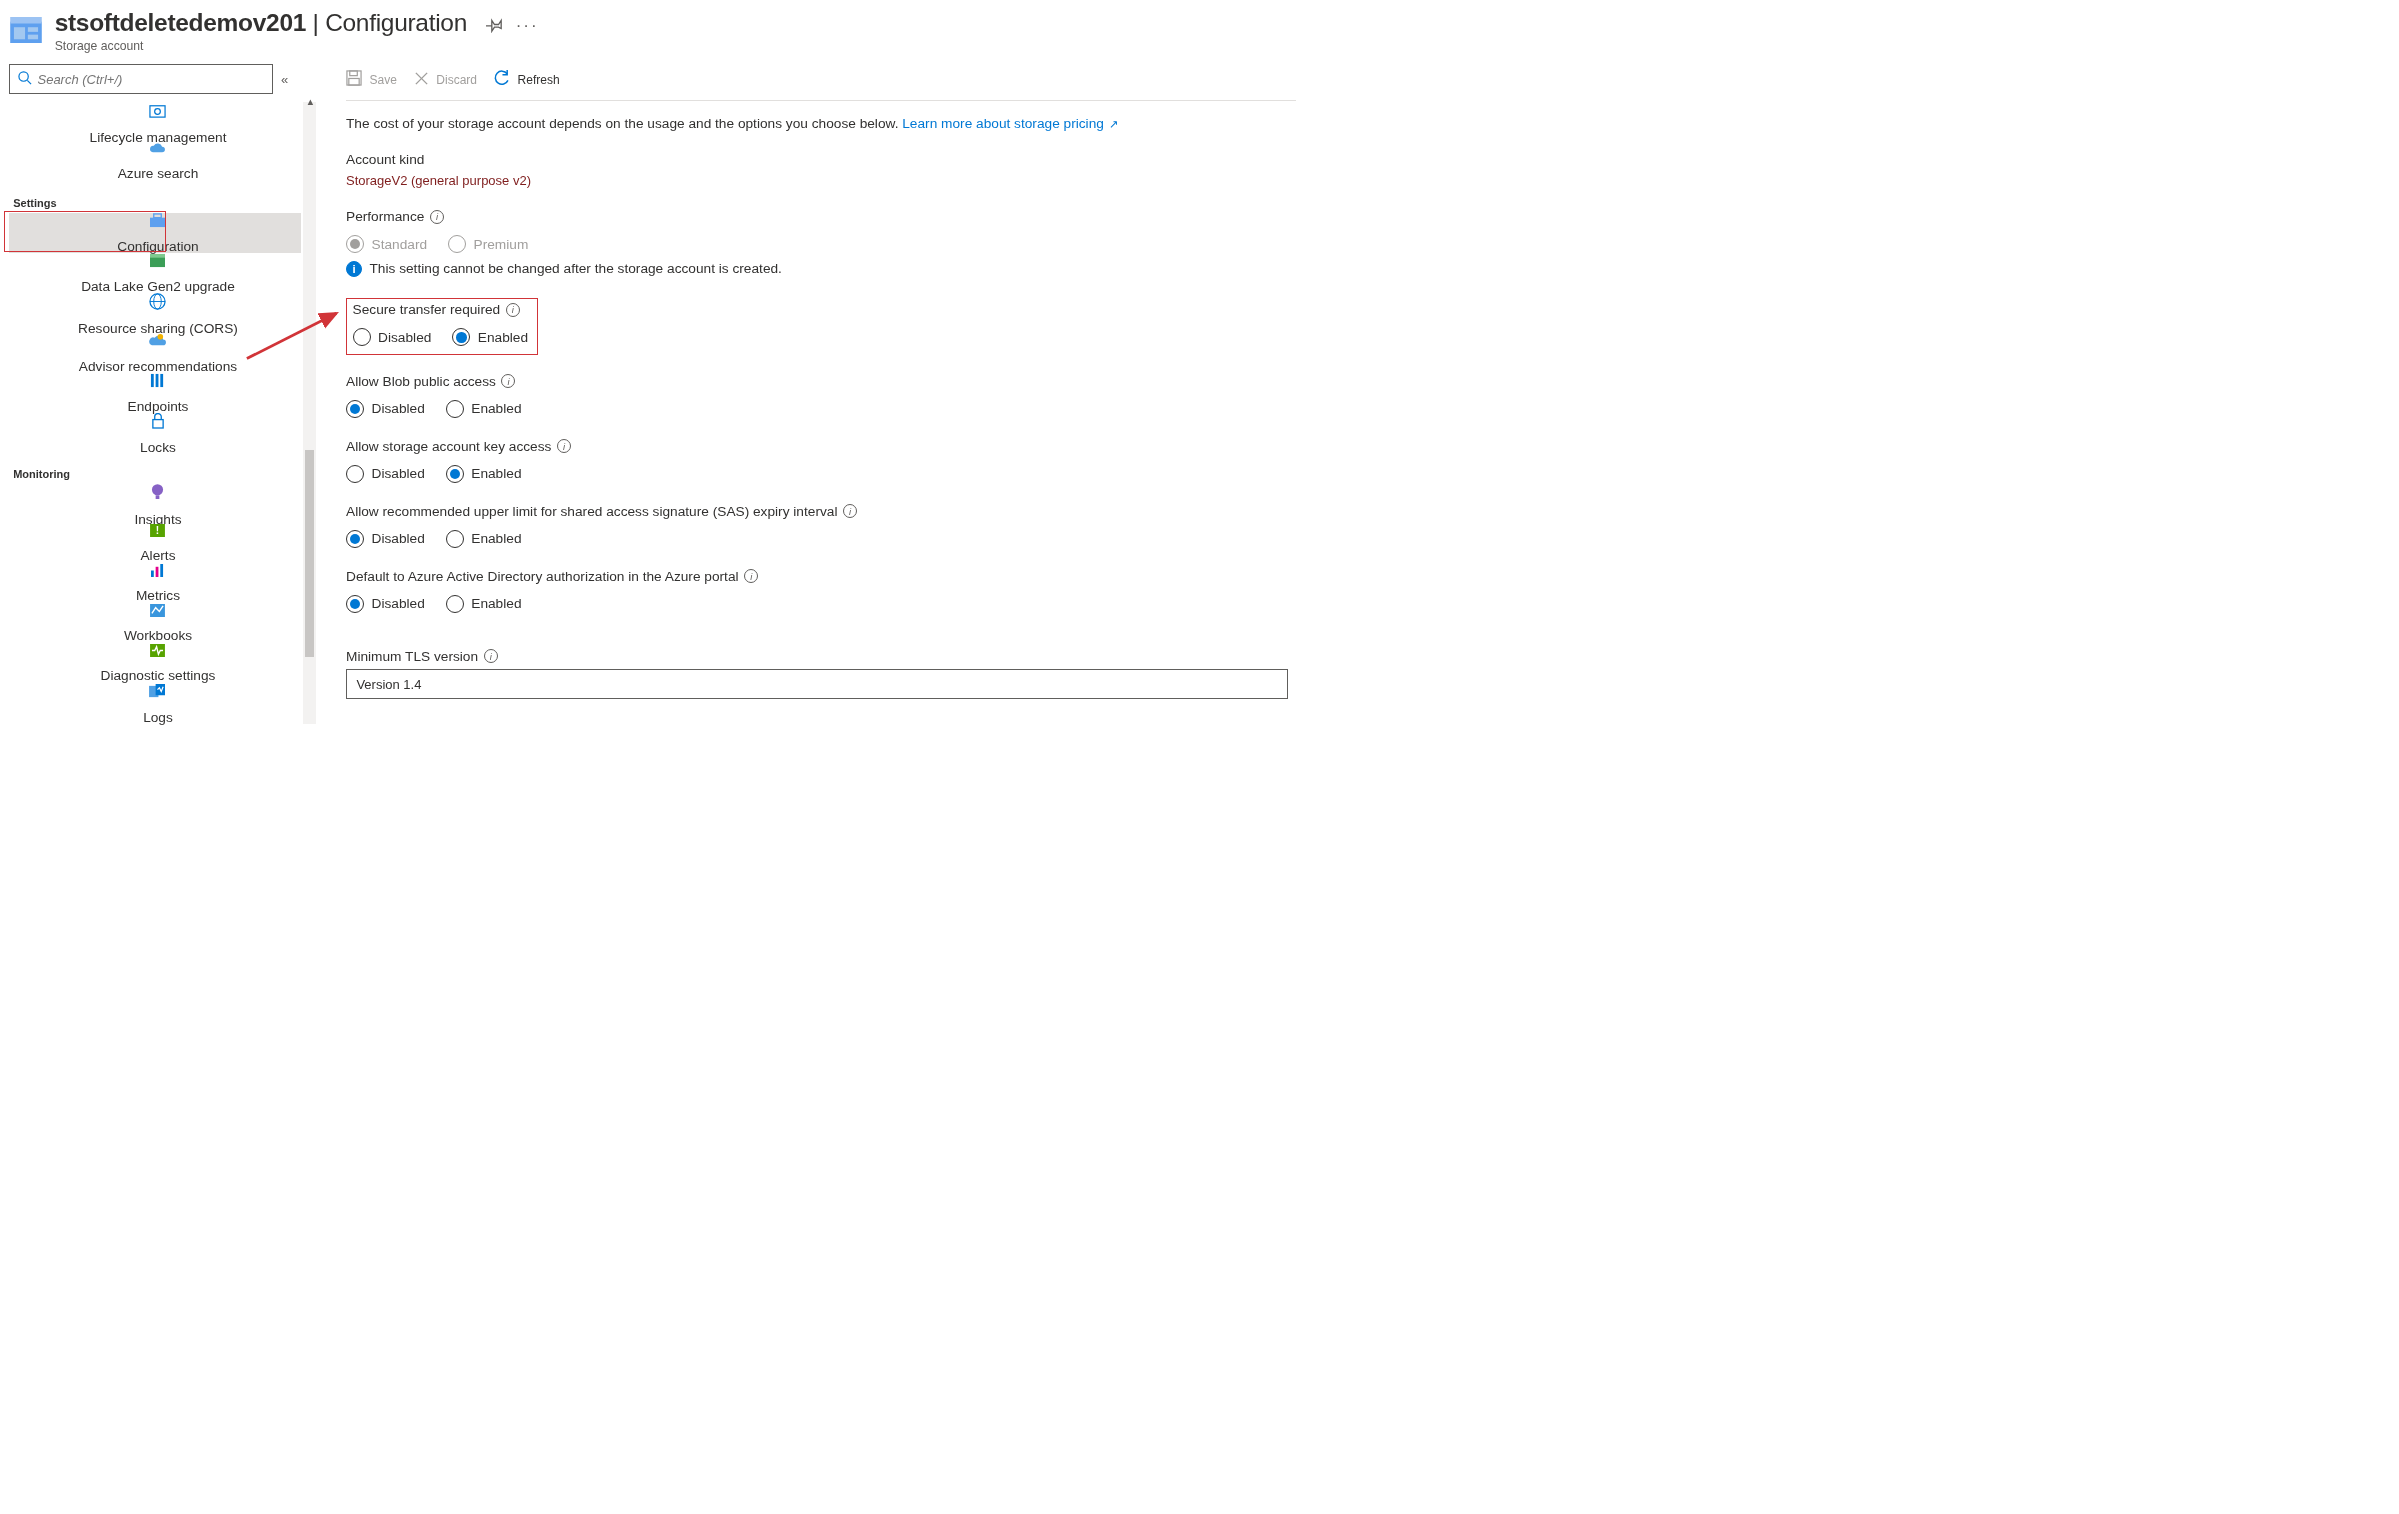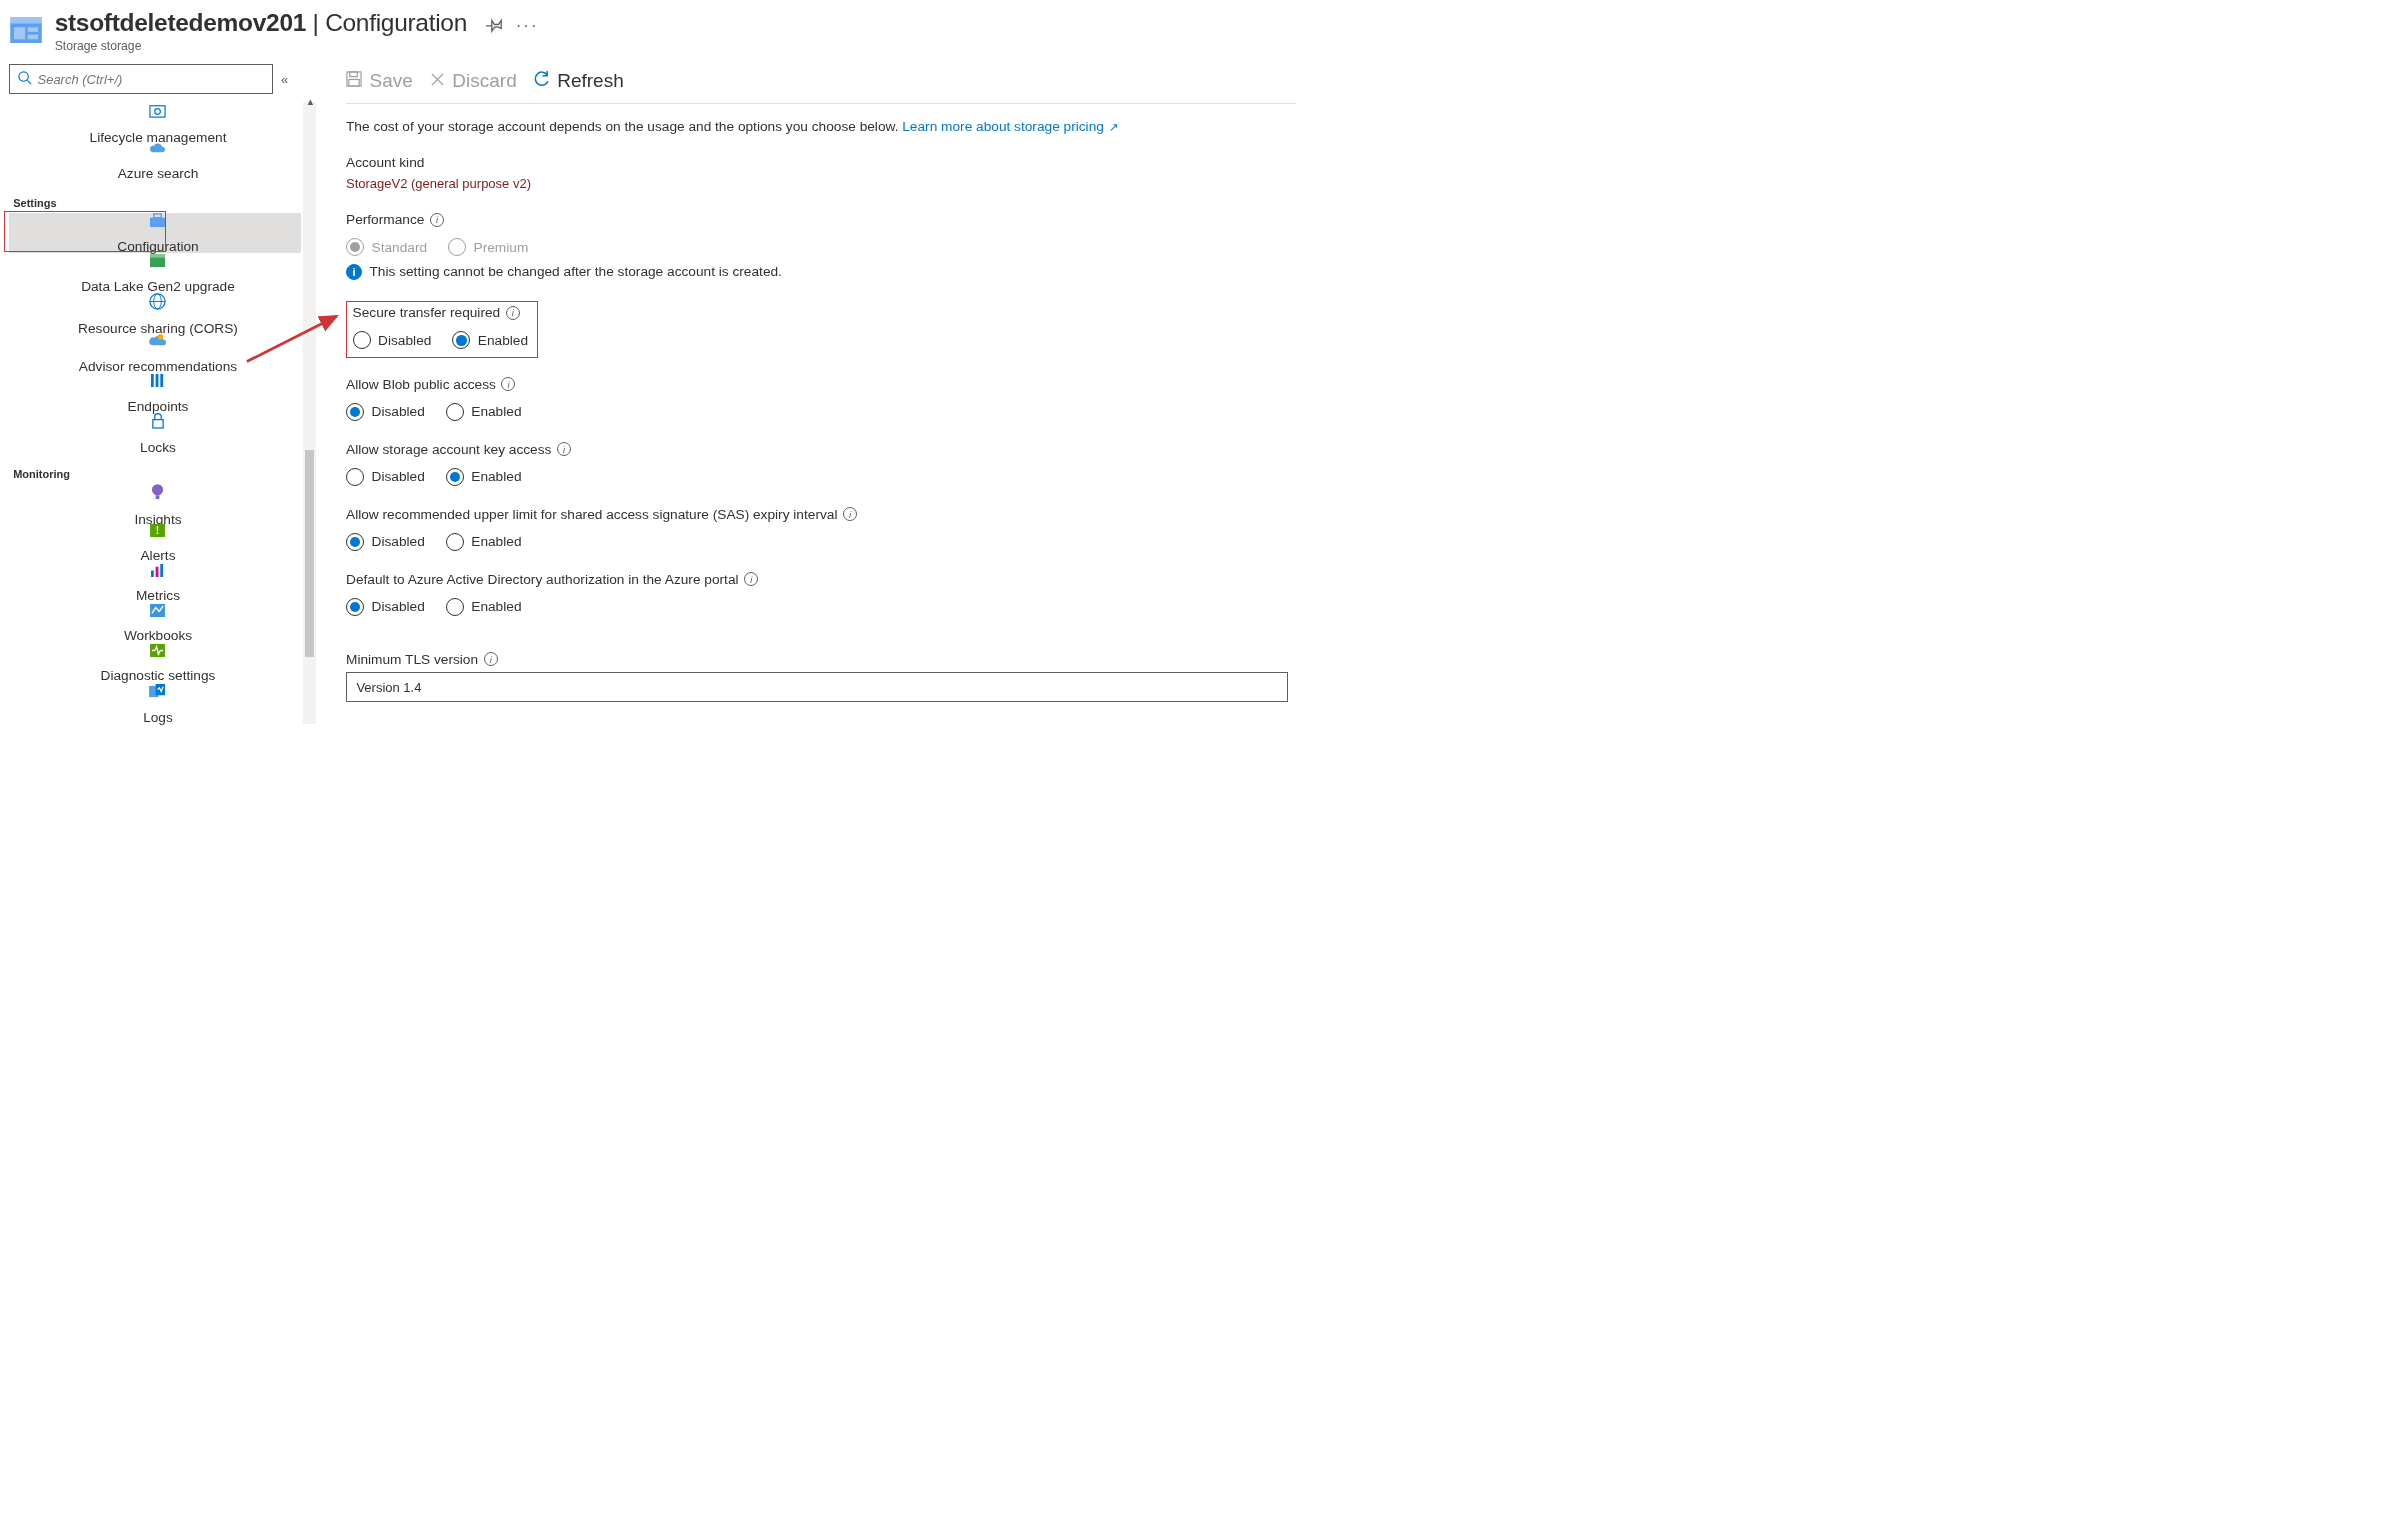--- a/index.html
+++ b/index.html
@@ -27,21 +27,21 @@
 
   .nav-item { display:flex; align-items:center; height:40px; gap:11.3px; padding-left:5.6px; cursor:pointer;flex-direction:column;}
   .nav-item.active { background:#e1dfdd;}
   .nav-item .icon { width:19px; display:flex; justify-content:center;}
   .nav-item .label { font-size:13.7px; color:#323130;}
   .group-label { font-size:11px; font-weight:600; margin:15px 0 3.8px 3.8px; color:#323130;}
   .highlight-box { position:absolute; border:1.9px solid #d13438; pointer-events:none;}
   
   .main { flex:1; padding: 0 13px 9.4px 30px; position:relative;}
   .toolbar { display:flex; align-items:center; gap:17px; padding: 11.3px 0 11.3px 0; border-bottom:0.9px solid #e1dfdd; margin-bottom:15px;}
-  .tb-btn { display:flex; align-items:center; gap:7.5px; font-size:19px; cursor:pointer;}
+  .tb-btn { display:flex; align-items:center; gap:7.5px; font-size:12px; cursor:pointer;}
   .tb-btn.disabled { color:#a19f9d; cursor:default;}
   
   .description { font-size:13.7px; margin-bottom:21px;}
   .description a { color:#0078d4; text-decoration:none;}
   .ext-link-icon { font-size:11.3px; margin-left:1.9px;}
   
   .field-group { margin-bottom:21px; }
   .field-label { font-size:13.7px; display:flex; align-items:center; gap:5.6px; margin-bottom:5.6px; color:#323130;}
   .field-value { font-size:13px; color:#7f1d1d;}
   .info-icon { display:inline-flex; width:14px; height:14px; border:0.9px solid #605e5c; border-radius:50%; align-items:center; justify-content:center; font-size:9.4px; font-style:italic; color:#605e5c;}
@@ -86,21 +86,21 @@
         </h1>
         <div class="header-icons">
           <span style="cursor:pointer;">
             <svg width="17" height="17" viewBox="0 0 18 18" fill="none" stroke="#605e5c" stroke-width="1.4">
                 <path d="M11 1l6 6-3 1-3 3 1 5-4-4-5 5 5-5-4-4 5 1 3-3z" transform="rotate(45 9 9)"></path>
               </svg>
           </span>
           <span style="cursor:pointer; color:#605e5c; font-size:17px; letter-spacing:1.9px;">···</span>
         </div>
       </div>
-      <div class="header-sub">Storage storage</div>
+      <div class="header-sub">Storage account</div>
     </div>
   </div>
 
   <div class="body">
 
     <div class="sidebar">
       <div class="search-row">
         <div class="search-box">
           <span>
             <svg width="14" height="14" viewBox="0 0 15 15" fill="none" stroke="#0078d4" stroke-width="1.3">

